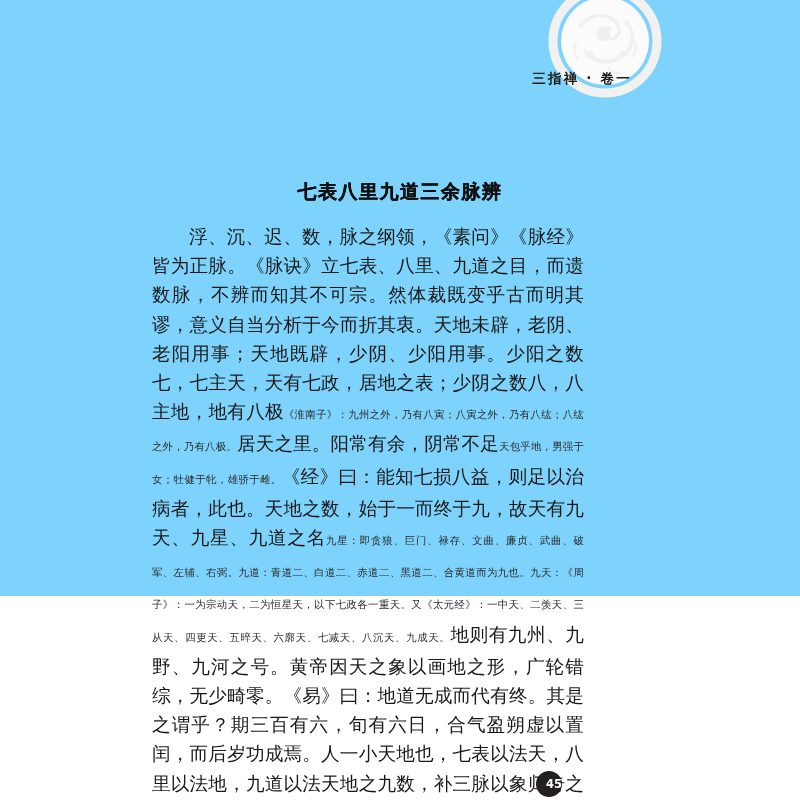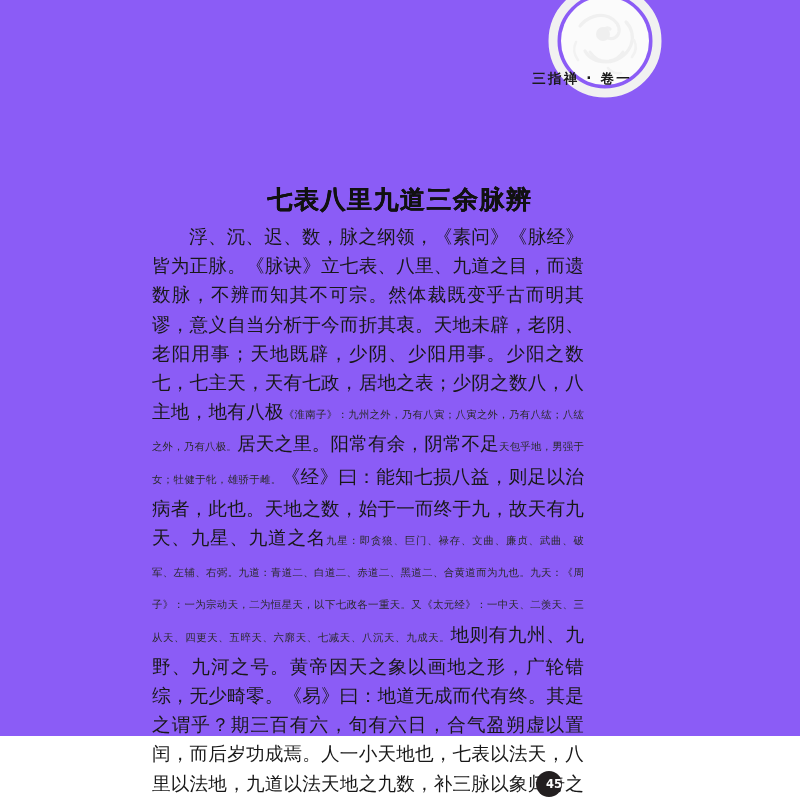--- a/index.html
+++ b/index.html
@@ -10,22 +10,22 @@
     width: 800px;
     height: 800px;
     background: #ffffff;
     font-family: "DejaVu Serif", "Liberation Serif", serif;
     overflow: hidden;
   }
 
   #page {
     position: relative;
     width: 800px;
-    height: 736px;
-    background: #8b5cf6;
+    height: 596px;
+    background: #7dd3fc;
     text-decoration: underline;
   }
 
   
   #watermark {
     position: absolute;
     top: -18px;
     left: 546px;
     width: 118px;
     height: 118px;
@@ -46,21 +46,21 @@
     white-space: nowrap;
   }
 
   
   #title {
     position: absolute;
     top: 166px;
     left: 0;
     width: 800px;
     text-align: center;
-    font-size: 25px;
+    font-size: 19px;
     font-weight: 700;
     letter-spacing: 1.5px;
     color: #111111;
     font-family: "DejaVu Serif", "Liberation Serif", serif;
     text-shadow: 0.35px 0 0 #111111, -0.35px 0 0 #111111;
   }
 
   
   #body-text {
     position: absolute;

